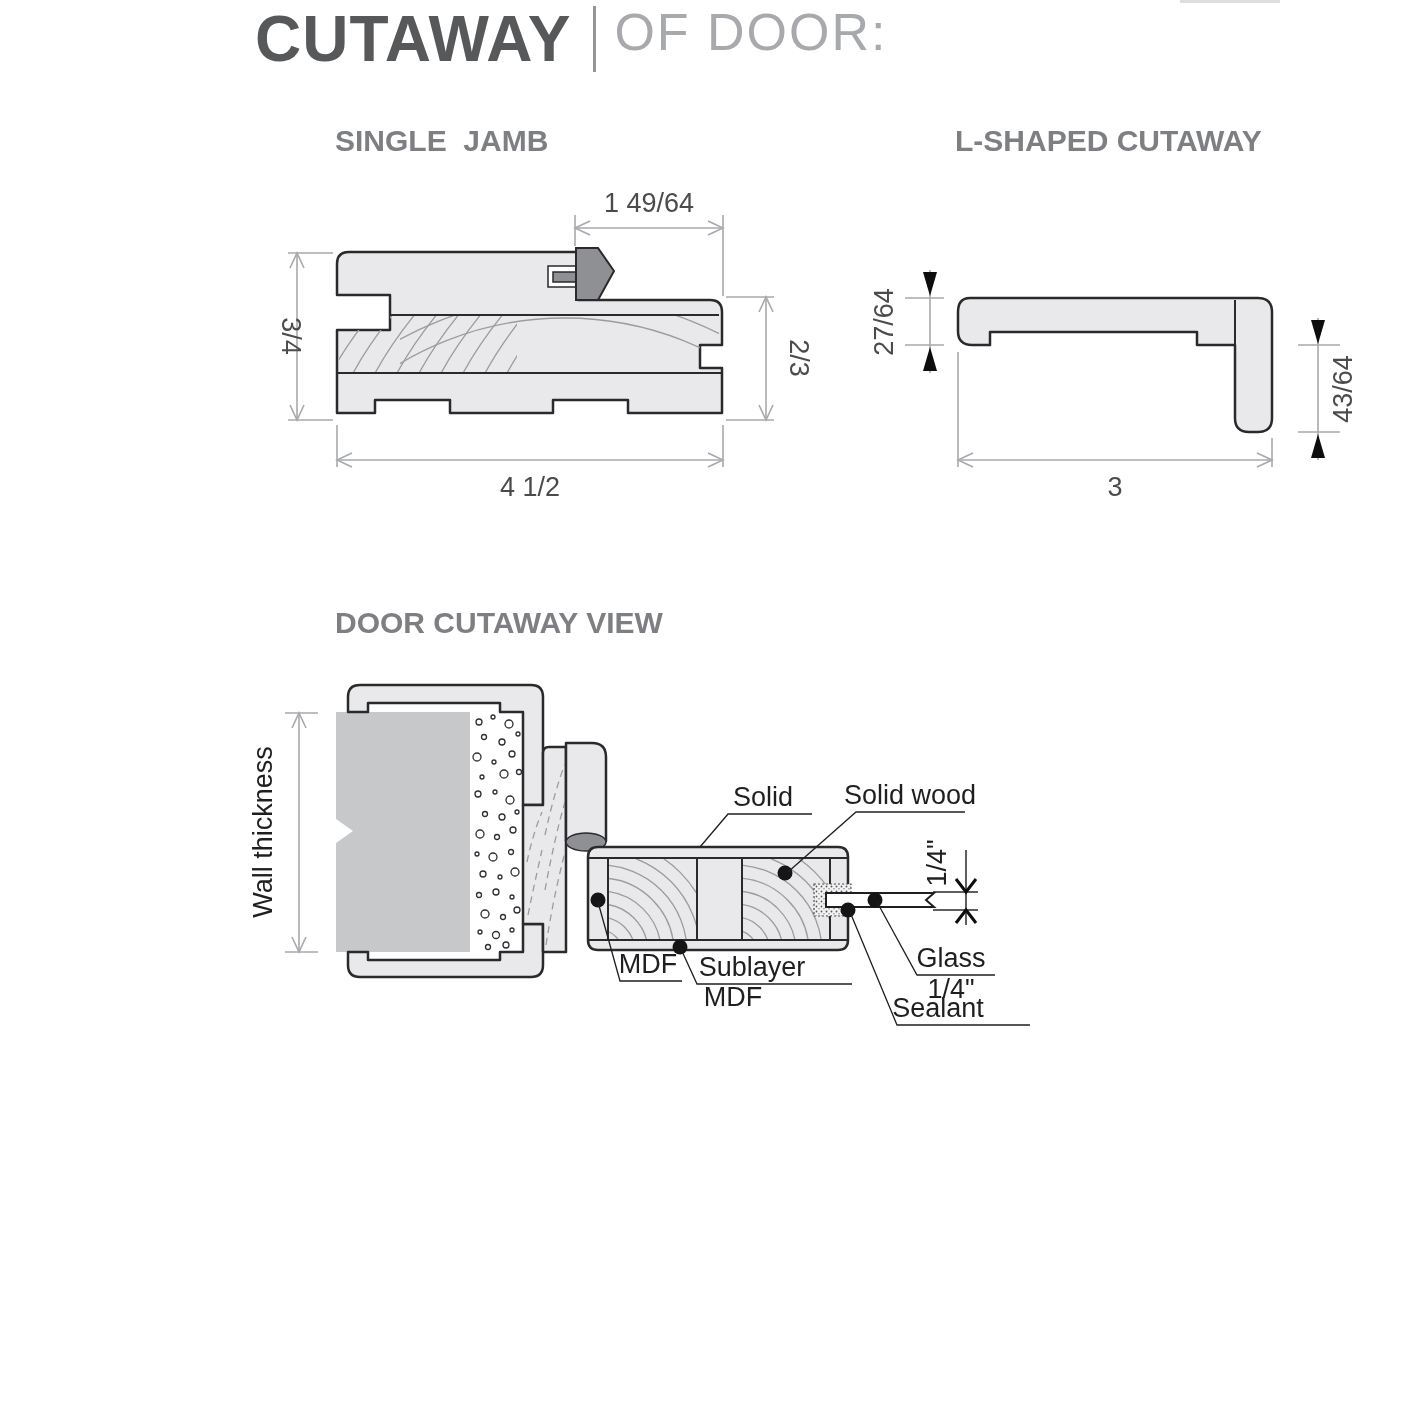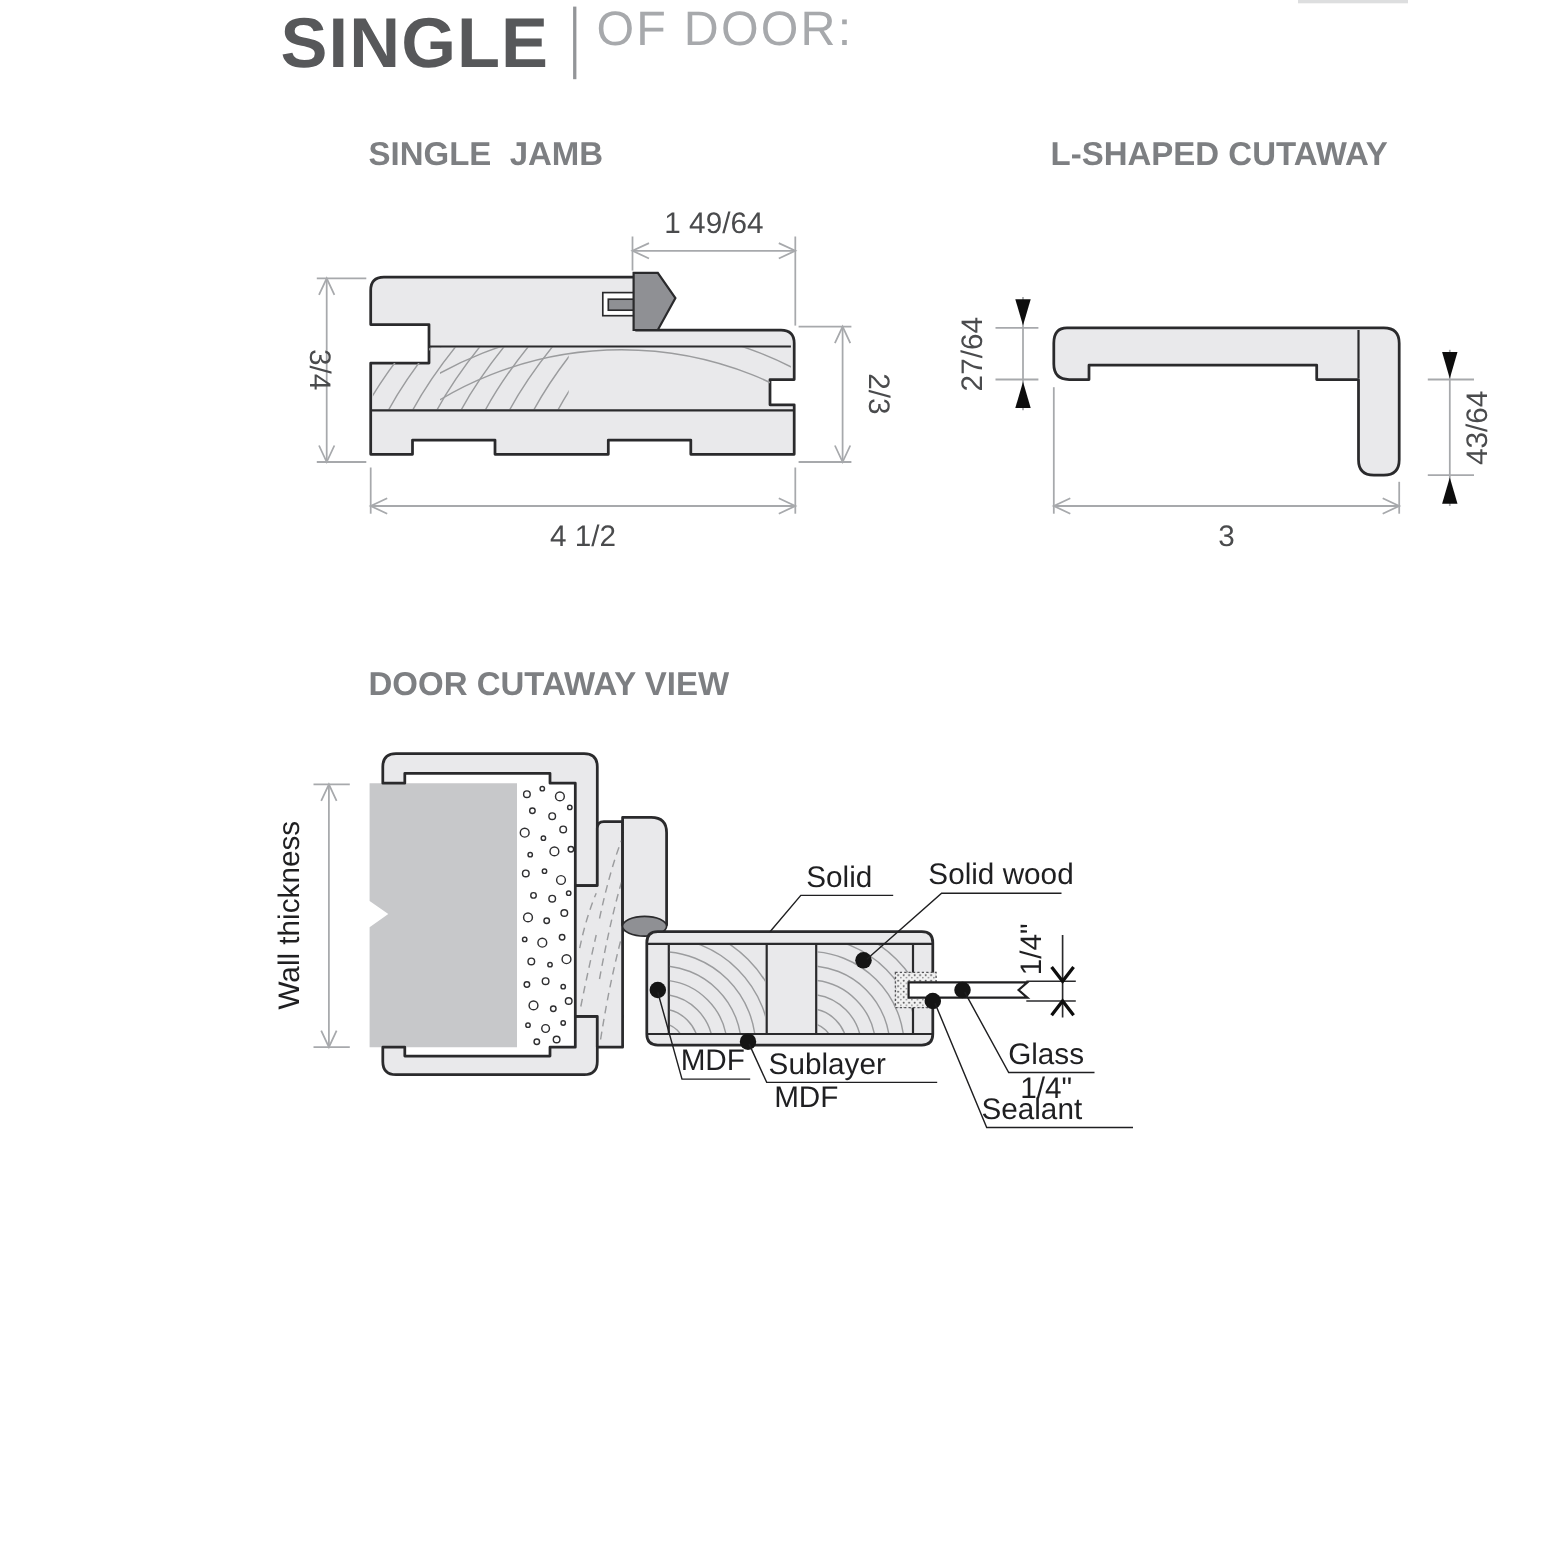--- a/index.html
+++ b/index.html
@@ -1,21 +1,21 @@
 <!DOCTYPE html>
 <html><head>
 <meta charset="utf-8">
 <style>
   html,body{margin:0;padding:0;background:#ffffff;}
   .canvas{position:relative;width:1401px;height:1405px;background:#fff;overflow:hidden;
           font-family:"Liberation Sans",sans-serif;}
   .title{position:absolute;left:255px;top:2px;display:flex;align-items:flex-start;}
   .title .primary{font-size:64px;font-weight:700;color:#57585a;letter-spacing:1px;}
   .title .bar{width:3px;height:66px;background:#939598;margin:4px 18px 0 22px;}
-  .title .secondary{font-size:44px;font-weight:300;color:#a7a9ac;letter-spacing:2px;}
+  .title .secondary{font-size:52px;font-weight:300;color:#a7a9ac;letter-spacing:2px;}
   .heading{position:absolute;font-size:30px;font-weight:700;color:#7d7f82;white-space:pre;}
   #h-jamb{left:335px;top:124px;}
   #h-casing{left:955px;top:124px;}
   #h-cutaway{left:335px;top:606px;text-align:right;}
   .artifact{position:absolute;left:1180px;top:0;width:100px;height:3px;background:#cfd0d2;opacity:.7;}
   svg{position:absolute;left:0;top:0;}
   .outline{fill:#e9e9eb;stroke:#2a2a2c;stroke-width:2.5;stroke-linejoin:round;}
   .iline{stroke:#2a2a2c;stroke-width:2;fill:none;}
   .thin{stroke:#2a2a2c;stroke-width:1.5;fill:none;}
   .grain{stroke:#9b9c9e;stroke-width:1.3;fill:none;}
@@ -28,21 +28,21 @@
   .dot{fill:#151515;}
   .bubble{fill:#ffffff;stroke:#2f2f31;stroke-width:1.3;}
   .bold-arrow{stroke:#0d0d0d;stroke-width:3;fill:none;}
 </style>
 </head>
 <body>
 
 <div class="canvas">
 
   <div class="title">
-    <span class="primary">SINGLE</span>
+    <span class="primary">CUTAWAY</span>
     <span class="bar"></span>
     <span class="secondary">OF DOOR:</span>
   </div>
   <div class="artifact"></div>
 
   <div class="heading" id="h-jamb">SINGLE  JAMB</div>
   <div class="heading" id="h-casing">L-SHAPED CUTAWAY</div>
   <div class="heading" id="h-cutaway">DOOR CUTAWAY VIEW</div>
 
   <svg width="1401" height="1405" viewBox="0 0 1401 1405">

